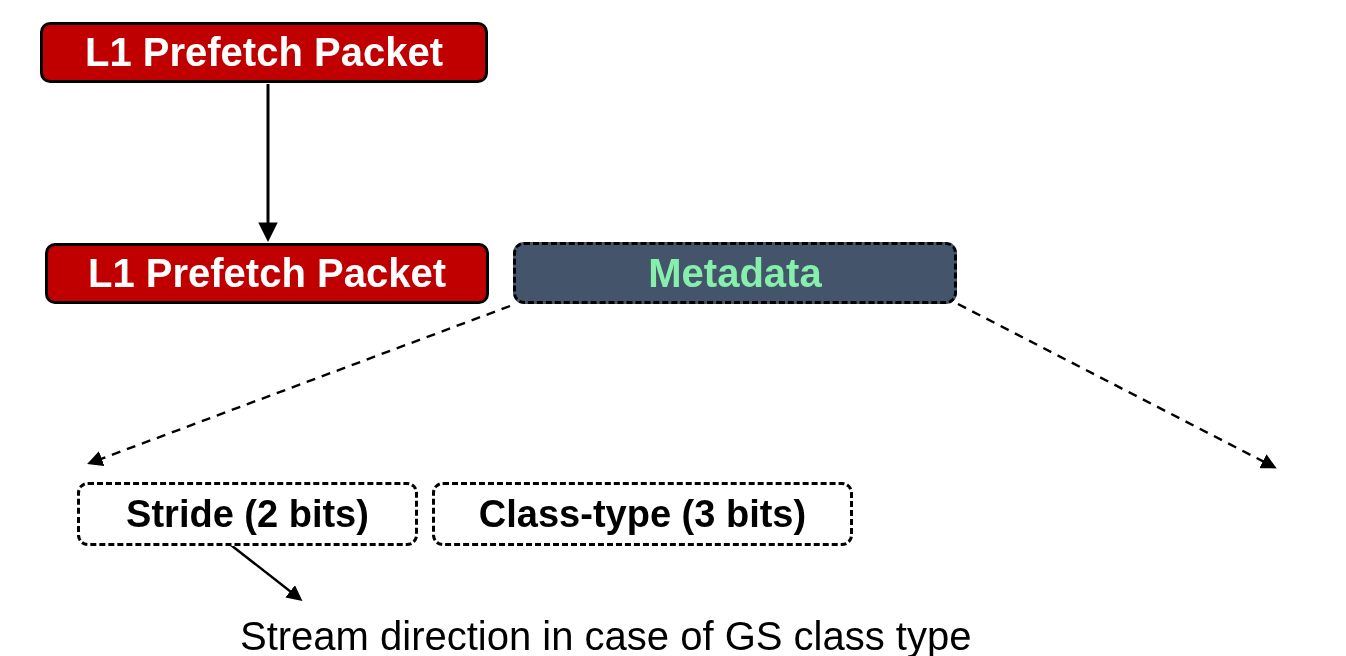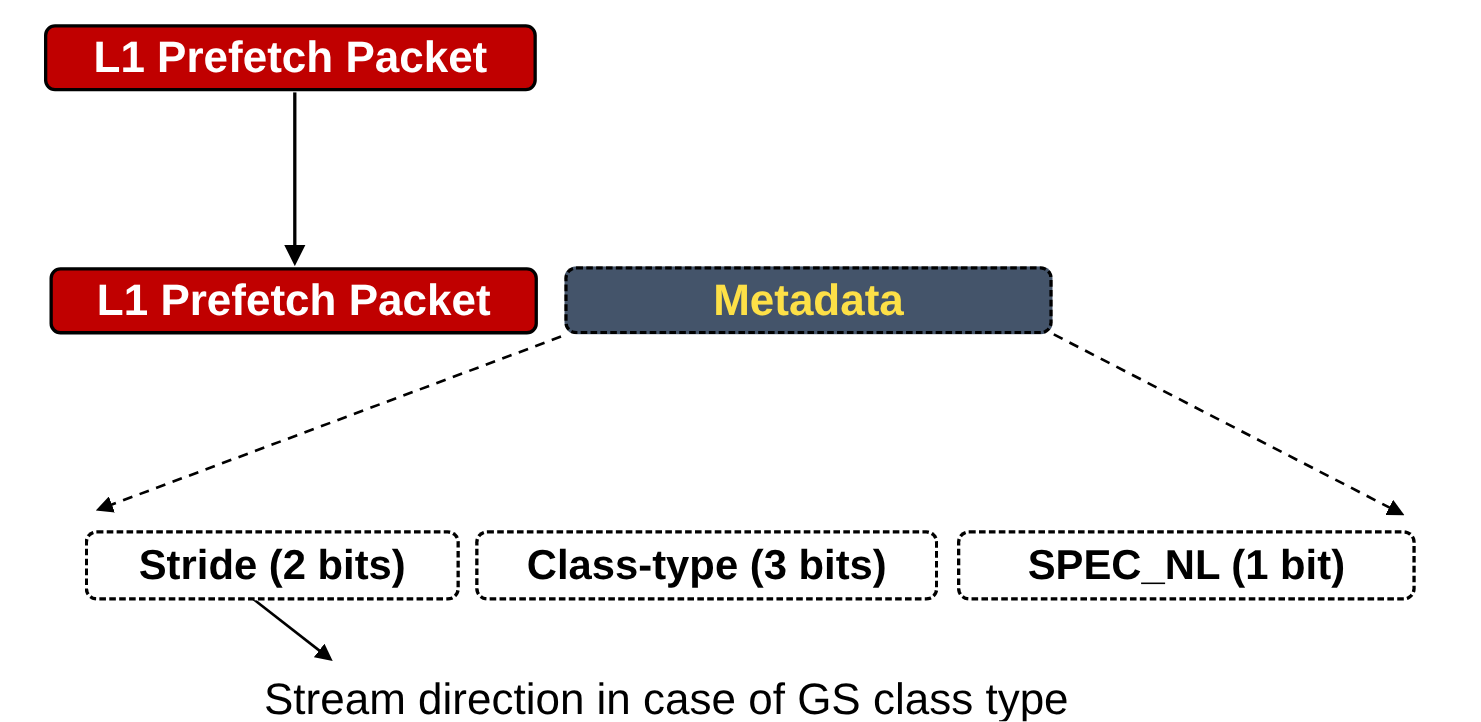--- a/index.html
+++ b/index.html
@@ -31,21 +31,21 @@
     color: #ffffff;
     font-size: 40px;
   }
   .packet-box-top    { left: 40px;  top: 22px;  width: 448px; height: 61px; }
   .packet-box-bottom { left: 45px;  top: 243px; width: 444px; height: 61px; }
   .metadata-box {
     left: 513px; top: 242px; width: 444px; height: 62px;
     background: var(--metadata-slate, #44546A);
     border: 3px dashed var(--line-black, #000);
     border-radius: 11px;
-    color: #fde047;
+    color: #86efac;
     font-size: 40px;
   }
   .field-box {
     top: 482px; height: 64px;
     background: #ffffff;
     border: 3px dashed var(--line-black, #000);
     border-radius: 11px;
     color: var(--line-black, #000);
     font-size: 38px;
   }
@@ -100,19 +100,16 @@
   </div>
 
   <div class="box field-box field-box-stride">
     <span>Stride (2 bits)</span>
   </div>
 
   <div class="box field-box field-box-class-type">
     <span>Class-type (3 bits)</span>
   </div>
 
-  <div class="box field-box field-box-spec-nl">
-    <span>SPEC_NL (1 bit)</span>
-  </div>
 
   <div class="caption">Stream direction in case of GS class type</div>
 
 </div>
 
 </body></html>

